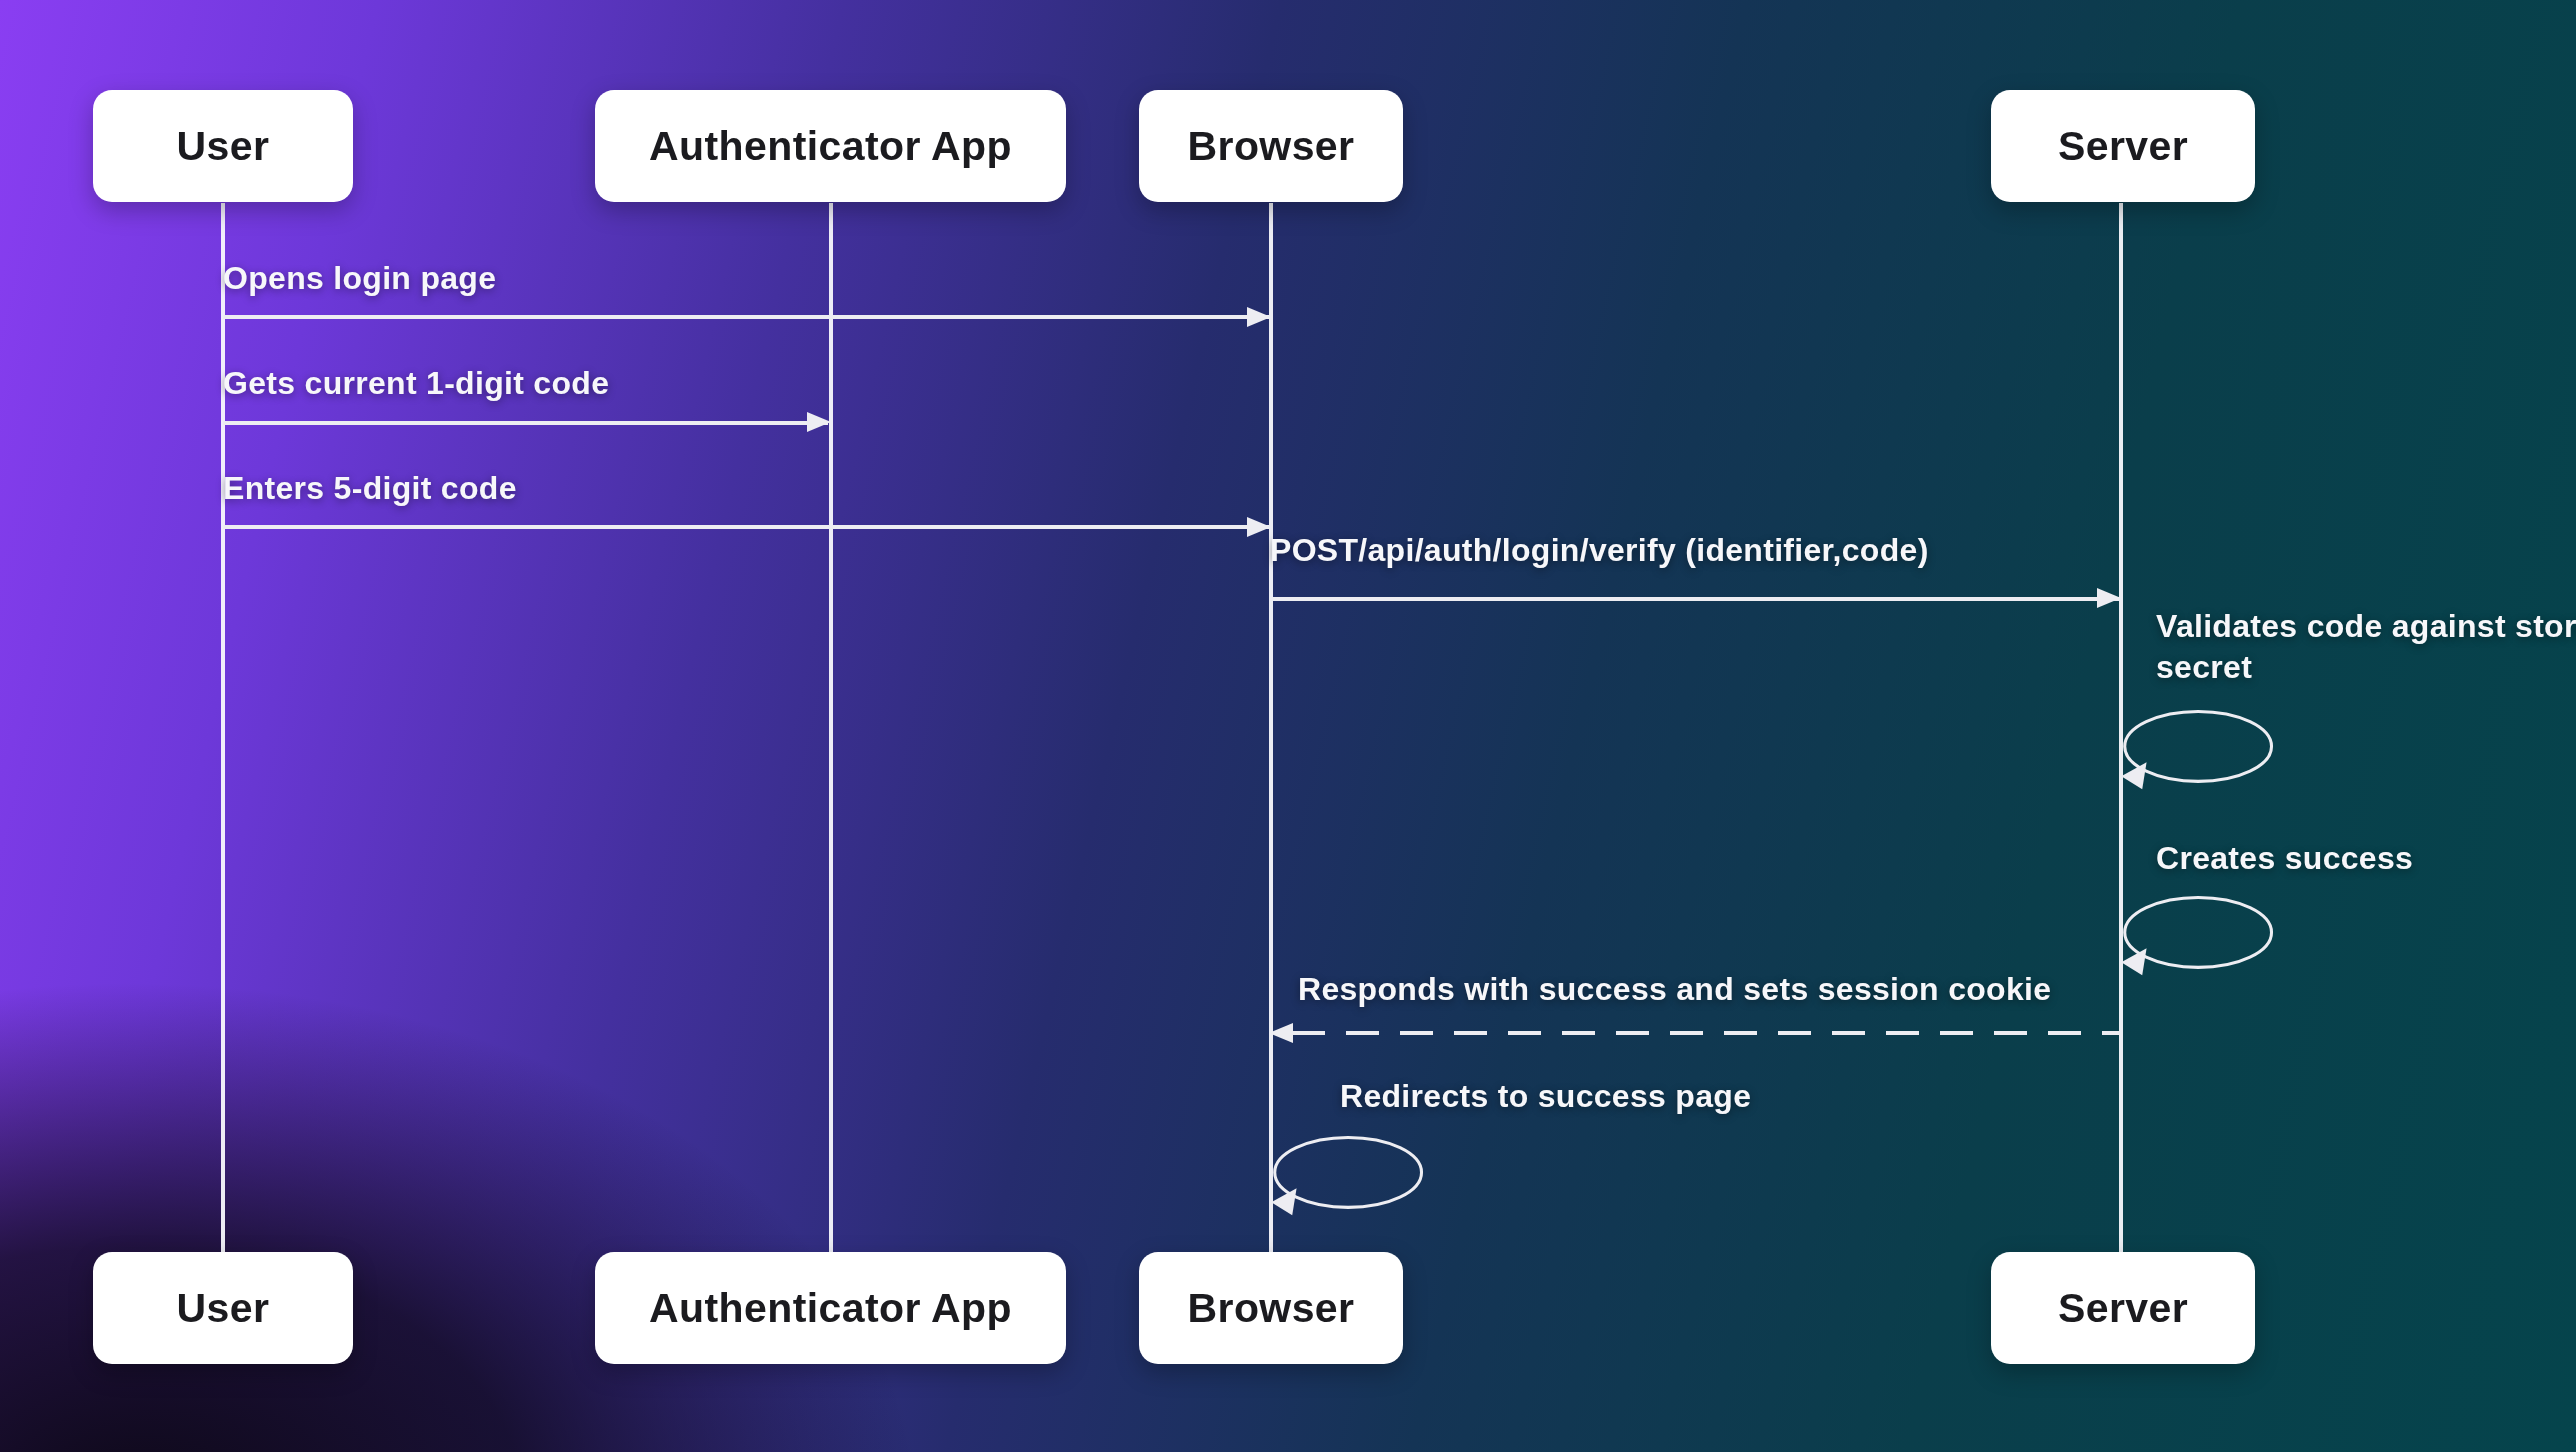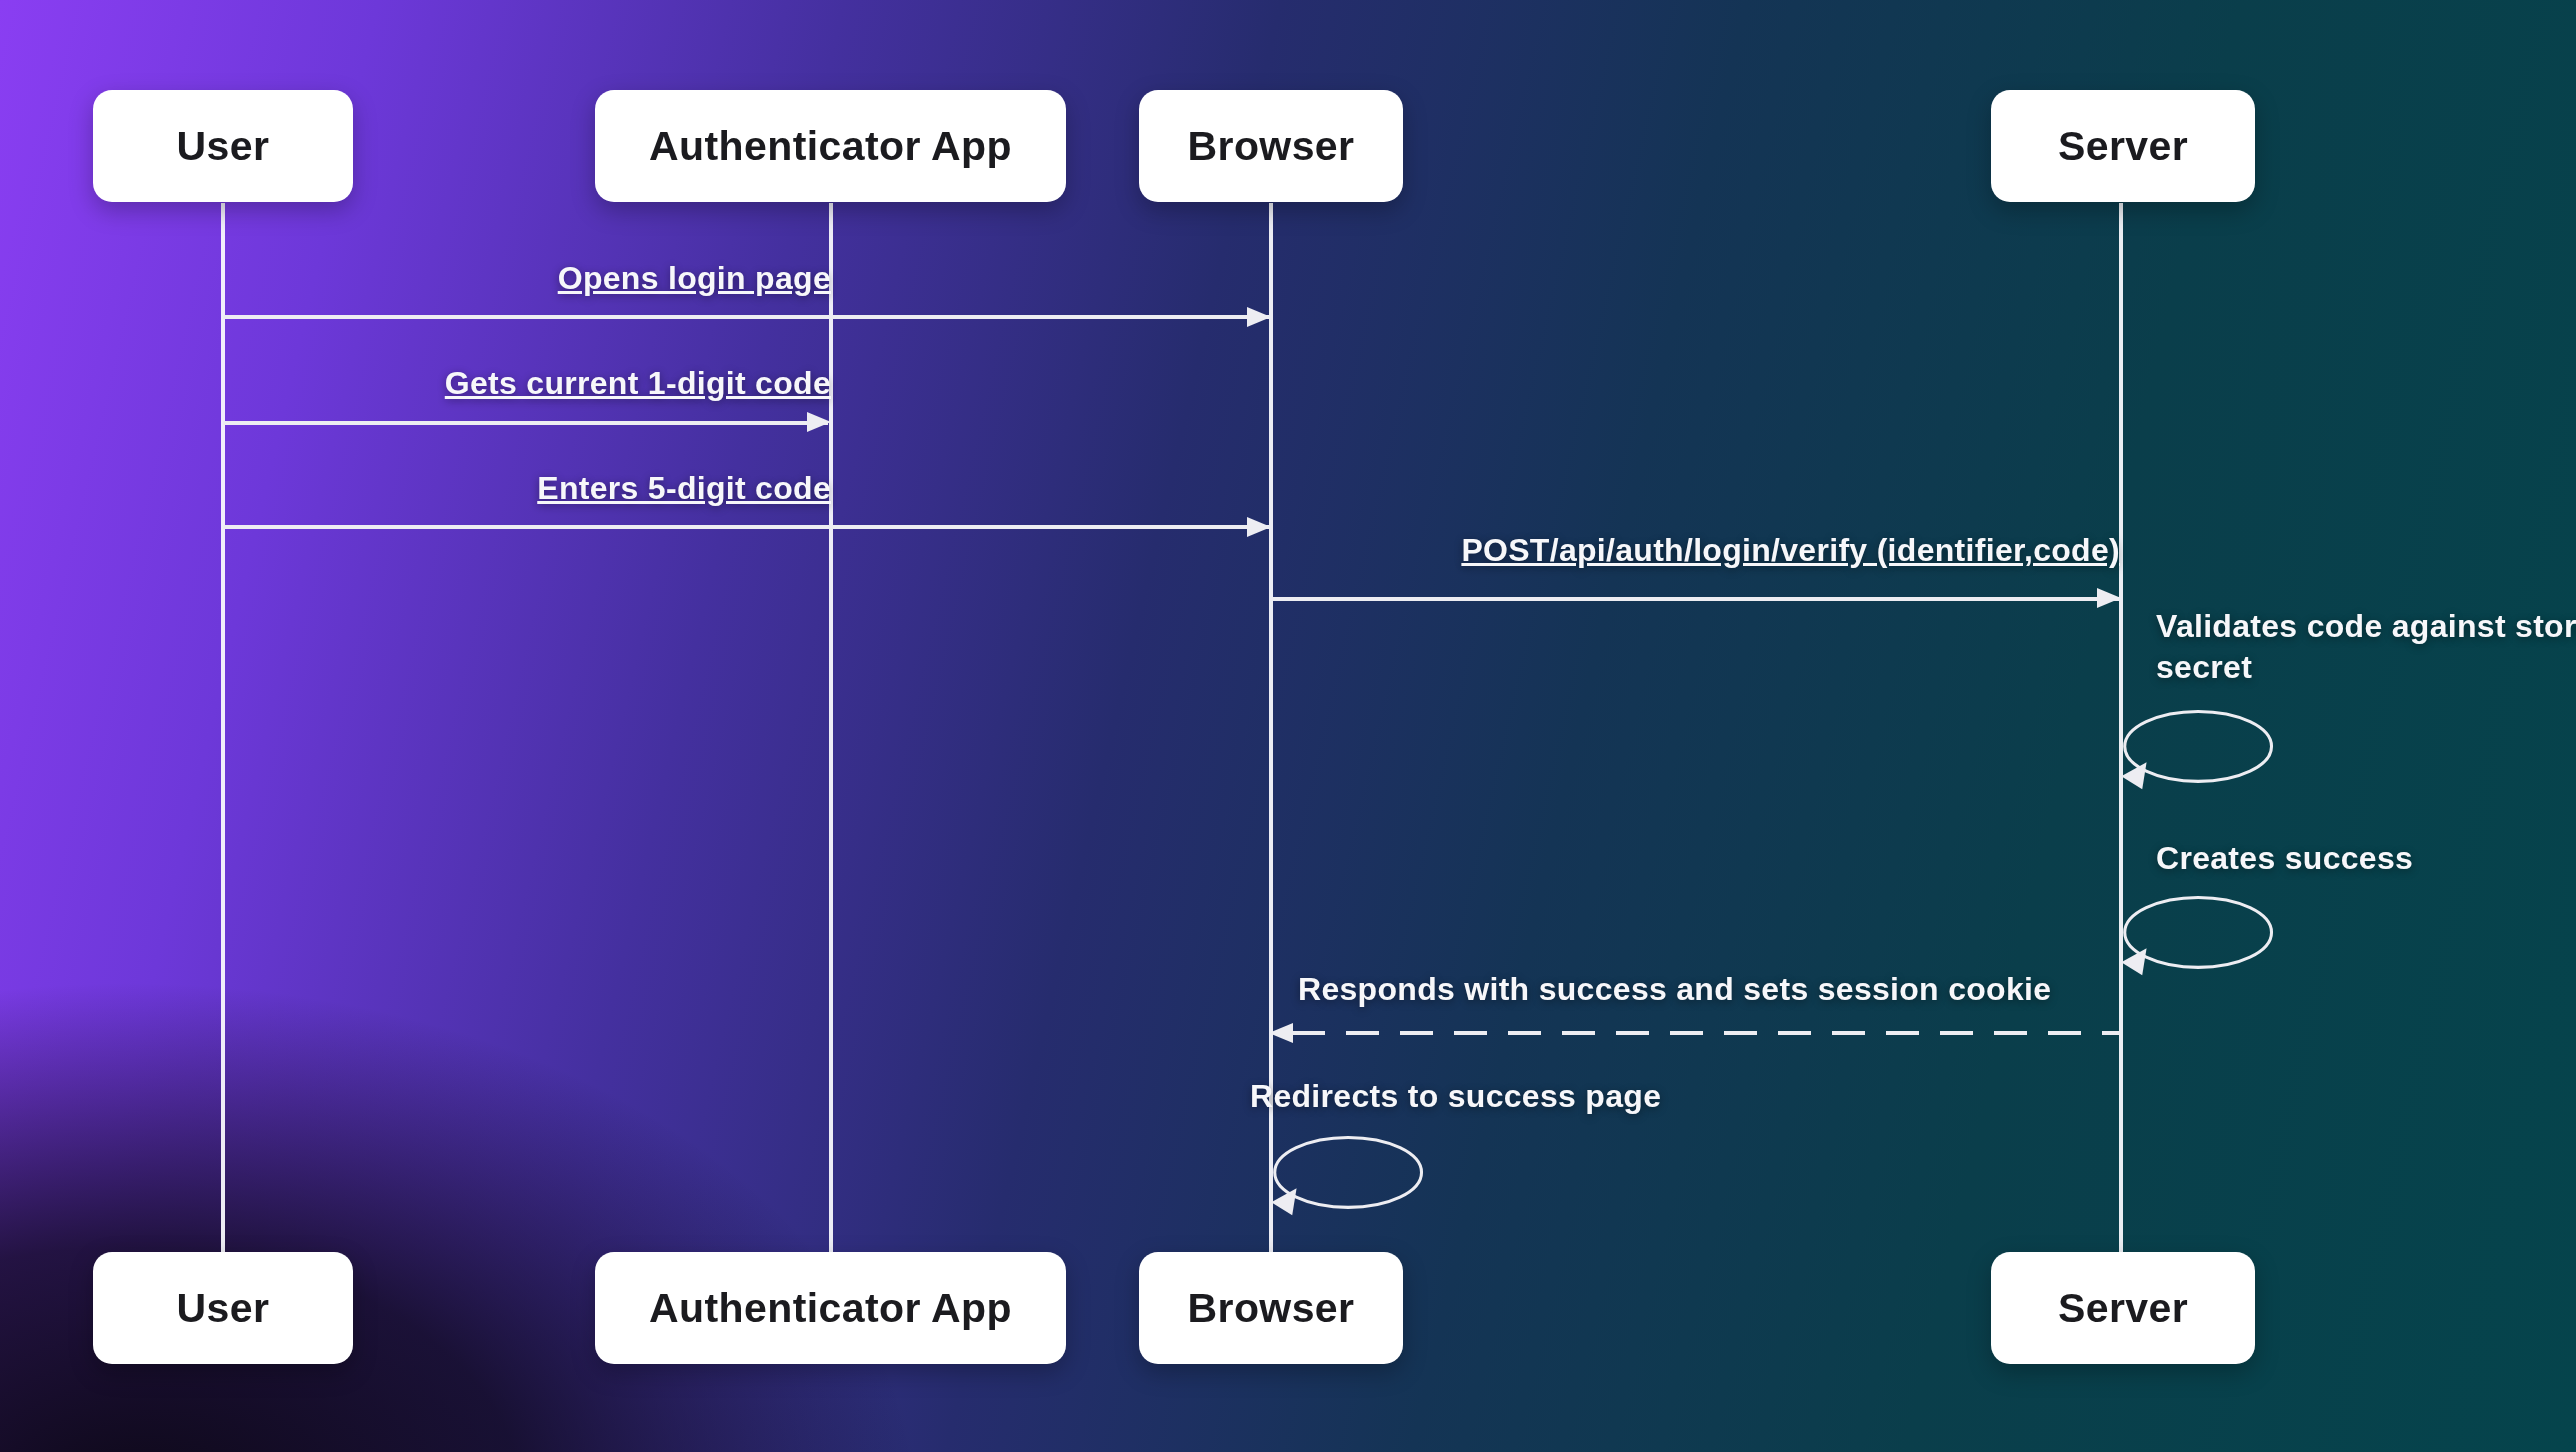--- a/index.html
+++ b/index.html
@@ -63,21 +63,21 @@
   }
   .msg-label {
     position: absolute;
     color: #f7f7fa;
     font-size: 32px;
     font-weight: 700;
     letter-spacing: 0.3px;
     text-shadow: 0 1.8px 8.8px rgba(0,0,0,0.4);
     white-space: nowrap;
   }
-  .msg-label.centered { text-align: right; text-decoration: underline; }
+  .msg-label.centered { text-align: left; }
   .msg-label.wrap {
     white-space: normal;
     line-height: 41px;
   }
   .loop-svg { position: absolute; overflow: visible; }
 </style>
 </head>
 <body>
 
 <div class="stage">
@@ -138,20 +138,20 @@
   <div class="msg-label" style="left:2156px; top:840px">Creates success</div>
   <svg class="loop-svg" style="left:2119px; top:894px" width="167" height="83" viewBox="0 0 190 95">
     <ellipse cx="90" cy="44" rx="84" ry="40" fill="none" stroke="#ededf2" stroke-width="3.5"></ellipse>
     <polygon points="2,78 31,62 26,93" fill="#ededf2"></polygon>
   </svg>
 
   <div class="msg-label" style="left:1298px; top:971px">Responds with success and sets session cookie</div>
   <div class="msg-line dashed" style="left:1292px; top:1031px; width:828px"></div>
   <div class="head-left" style="left:1269px; top:1023px"></div>
 
-  <div class="msg-label" style="left:1250px; top:1078px">Redirects to success page</div>
+  <div class="msg-label" style="left:1340px; top:1078px">Redirects to success page</div>
   <svg class="loop-svg" style="left:1269px; top:1134px" width="167" height="83" viewBox="0 0 190 95">
     <ellipse cx="90" cy="44" rx="84" ry="40" fill="none" stroke="#ededf2" stroke-width="3.5"></ellipse>
     <polygon points="2,78 31,62 26,93" fill="#ededf2"></polygon>
   </svg>
 
 </div>
 
 
 </body></html>

